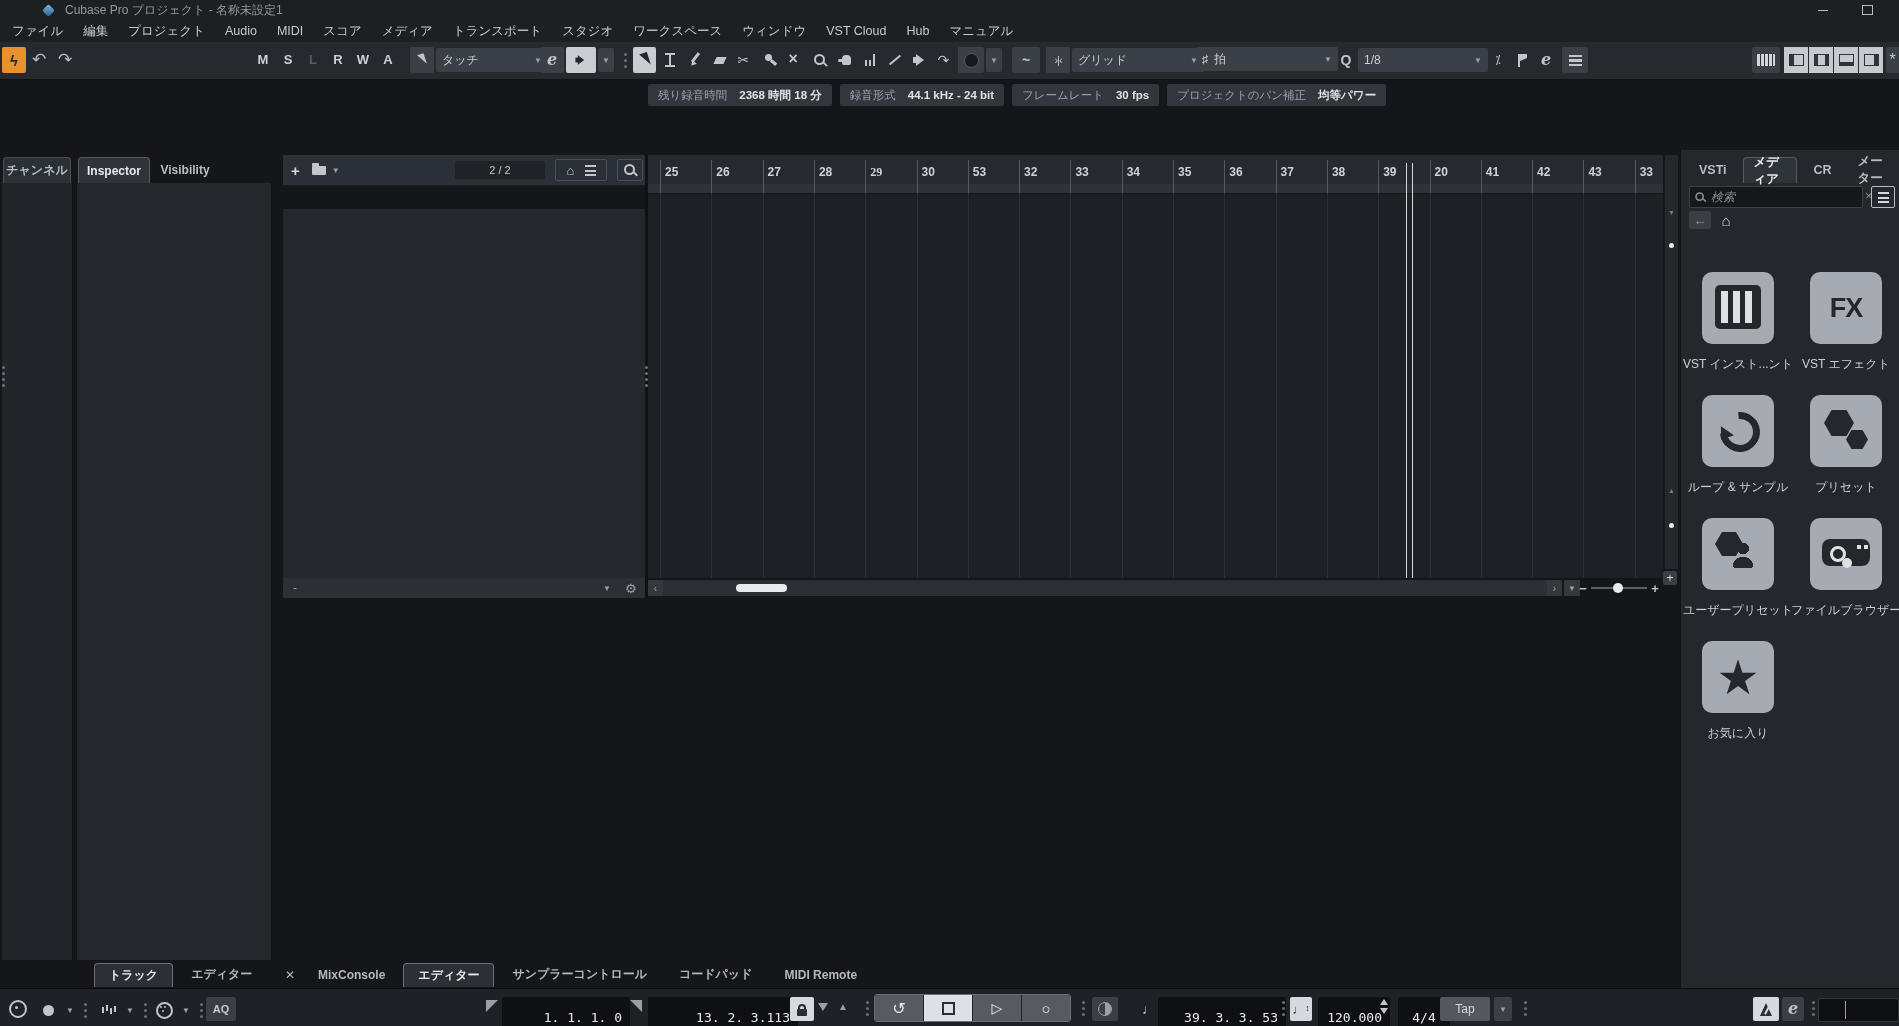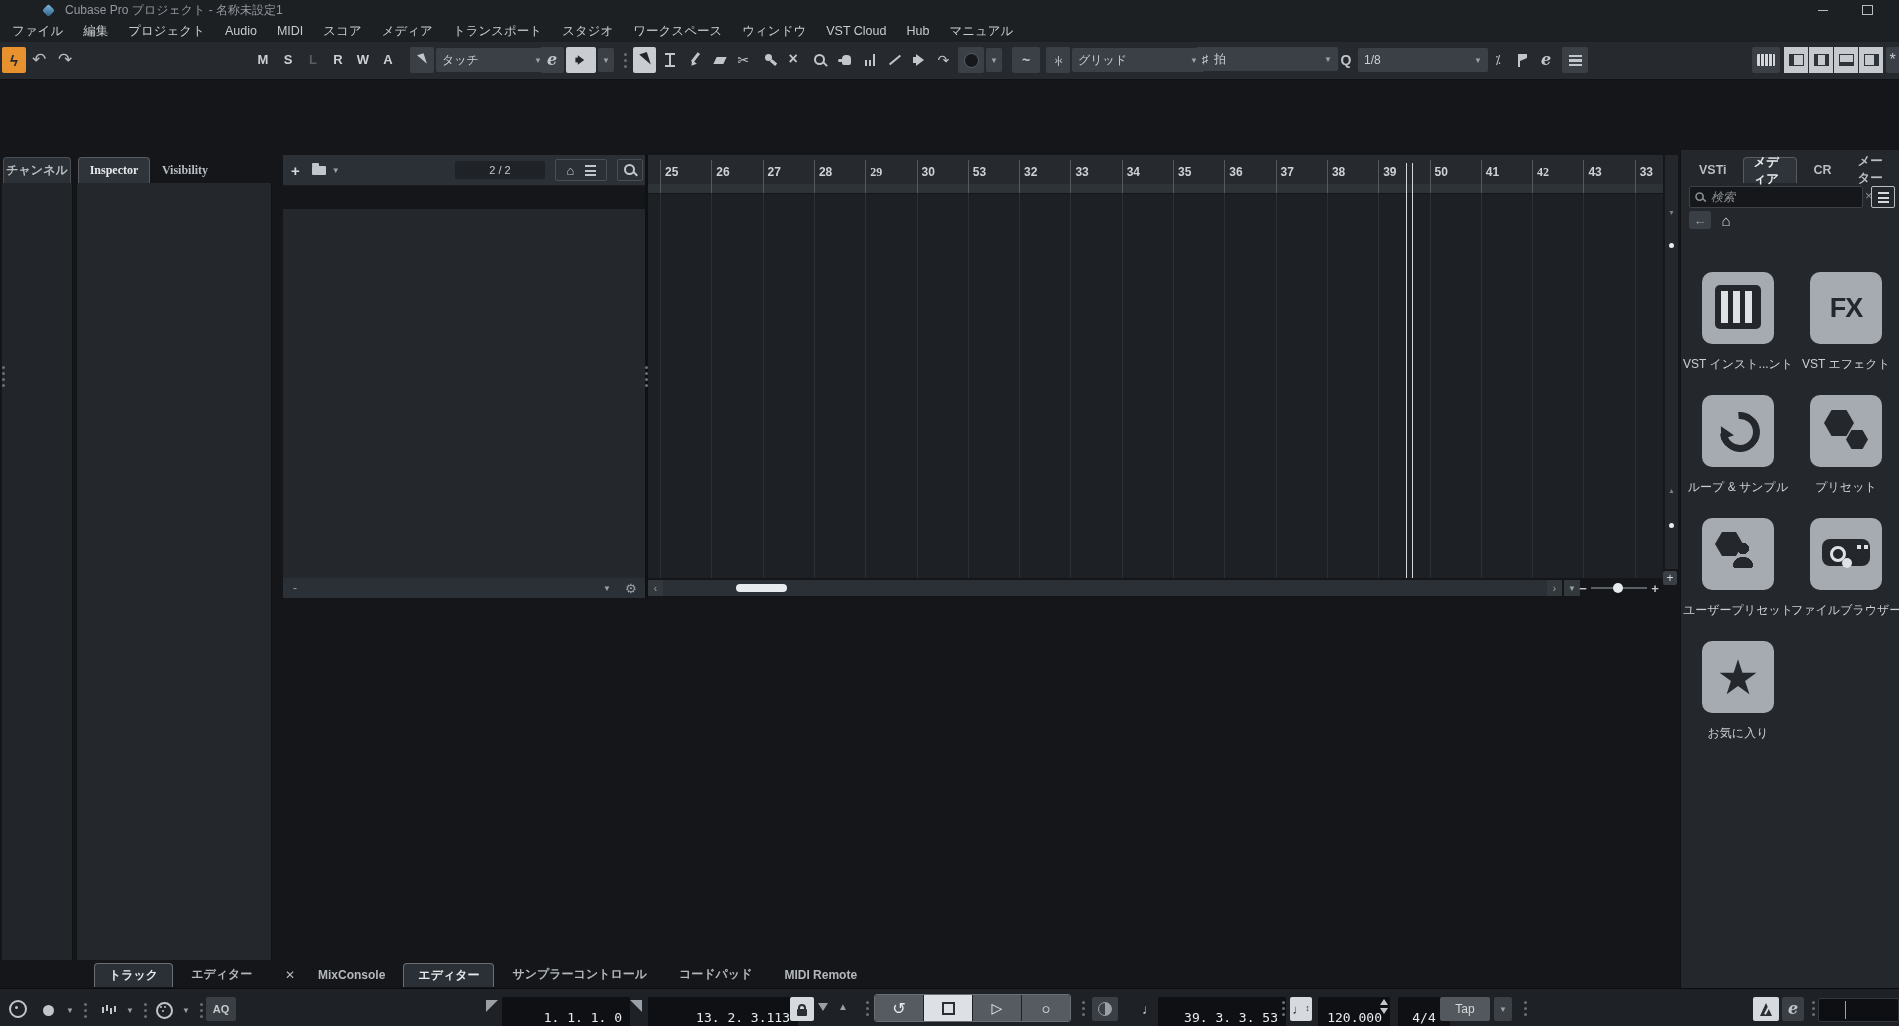--- a/index.html
+++ b/index.html
@@ -79,21 +79,21 @@
   .z-right::before{content:"";position:absolute;right:0;top:0;bottom:0;width:4px;background:#2f343a;}
   .tb-star{width:13px;height:26px;background:#3b4046;border-radius:2px 0 0 2px;overflow:hidden;color:#c2c6cb;font-size:16px;line-height:26px;text-align:center;}
   
   #statusrow{position:absolute;left:648px;top:84px;display:flex;gap:8px;}
   .status-box{height:22px;background:#33373d;border-radius:2px;display:flex;align-items:center;padding:0 10px;font-size:11.5px;}
   .sb-label{color:#9ba0a6;margin-right:12px;}
   .sb-value{color:#dfe2e5;font-weight:bold;}
   
   #infoline{position:absolute;left:0;top:118px;width:100%;height:30px;background:#2a2e33;display:flex;align-items:center;justify-content:center;font-size:12px;color:#989da3;}
   
-  .zone-tab{height:25px;border-radius:4px 4px 0 0;display:flex;align-items:center;justify-content:center;font-size:12px;font-weight:bold;color:#b9bec3;font-family:Liberation Serif, serif;}
+  .zone-tab{height:25px;border-radius:4px 4px 0 0;display:flex;align-items:center;justify-content:center;font-size:12px;font-weight:bold;color:#b9bec3;}
   .zone-tab.active{background:#2f343a;border:1px solid #565b61;border-bottom:none;color:#e7eaec;}
   #ch-tab{position:absolute;left:3px;top:157px;width:66px;background:#2c3137;border:1px solid #4a4f55;border-bottom:none;}
   #ch-body{position:absolute;left:2px;top:183px;width:70px;height:779px;background:#22262b;border-right:1px solid #101214;}
   #insp-tabs{position:absolute;left:78px;top:157px;width:192px;display:flex;align-items:center;}
   #insp-tabs .zone-tab{width:70px;}
   #insp-menu{margin-left:10px;color:#b9bec3;}
   #insp-body{position:absolute;left:76px;top:183px;width:194px;height:779px;background:#24282d;border:1px solid #101214;border-top:none;}
   
   #tl-header{position:absolute;left:283px;top:155px;width:362px;height:30px;background:#2b3036;border-bottom:1px solid #1a1d21;display:flex;align-items:center;}
   .tlh-plus{font-size:15px;font-weight:bold;color:#d6d9dd;margin-left:8px;}
@@ -392,20 +392,38 @@
       <div class="zbtn">
           <span class="zr z-bottom"></span>
         </div>
       <div class="zbtn">
           <span class="zr z-right"></span>
         </div>
     </div>
     <div class="tb-star" style="left:1886px">*</div>
   </div>
 
+  <div id="statusrow">
+      <div class="status-box">
+        <span class="sb-label">残り録音時間</span>
+        <span class="sb-value">2368 時間 18 分</span>
+      </div>
+      <div class="status-box">
+        <span class="sb-label">録音形式</span>
+        <span class="sb-value">44.1 kHz - 24 bit</span>
+      </div>
+      <div class="status-box">
+        <span class="sb-label">フレームレート</span>
+        <span class="sb-value">30 fps</span>
+      </div>
+      <div class="status-box">
+        <span class="sb-label">プロジェクトのパン補正</span>
+        <span class="sb-value">均等パワー</span>
+      </div>
+    </div>
 
 
   <div id="ch-tab" class="zone-tab">チャンネル</div>
   <div id="ch-body"></div>
   <span class="grab-dots" style="left:2px;top:372px"></span>
 
   <div id="insp-tabs">
     <div class="zone-tab active">Inspector</div>
     <div class="zone-tab">Visibility</div>
     <span id="insp-menu"><span class="icon-bars" style="width:11px"></span></span>
@@ -446,23 +464,23 @@
         <span class="bar-num" style="left: 268.5px;">30</span>
         <span class="bar-num" style="left: 319.8px;">53</span>
         <span class="bar-num" style="left: 371.1px;">32</span>
         <span class="bar-num" style="left: 422.4px;">33</span>
         <span class="bar-num" style="left: 473.7px;">34</span>
         <span class="bar-num" style="left: 525px;">35</span>
         <span class="bar-num" style="left: 576.3px;">36</span>
         <span class="bar-num" style="left: 627.6px;">37</span>
         <span class="bar-num" style="left: 678.9px;">38</span>
         <span class="bar-num" style="left: 730.2px;">39</span>
-        <span class="bar-num" style="left: 781.5px;">50</span>
+        <span class="bar-num" style="left: 781.5px;">20</span>
         <span class="bar-num" style="left: 832.8px;">41</span>
-        <span class="bar-num" style="left: 884.1px; font-family: Liberation Serif, serif;">42</span>
+        <span class="bar-num" style="left: 884.1px;">42</span>
         <span class="bar-num" style="left: 935.4px;">43</span>
         <span class="bar-num" style="left: 986.7px;">33</span>
       </div>
     <div id="gridarea">
         <div class="gline" style="left: 12px;"></div>
         <div class="gline" style="left: 63.3px;"></div>
         <div class="gline" style="left: 114.6px;"></div>
         <div class="gline" style="left: 165.9px;"></div>
         <div class="gline" style="left: 217.2px;"></div>
         <div class="gline" style="left: 268.5px;"></div>

